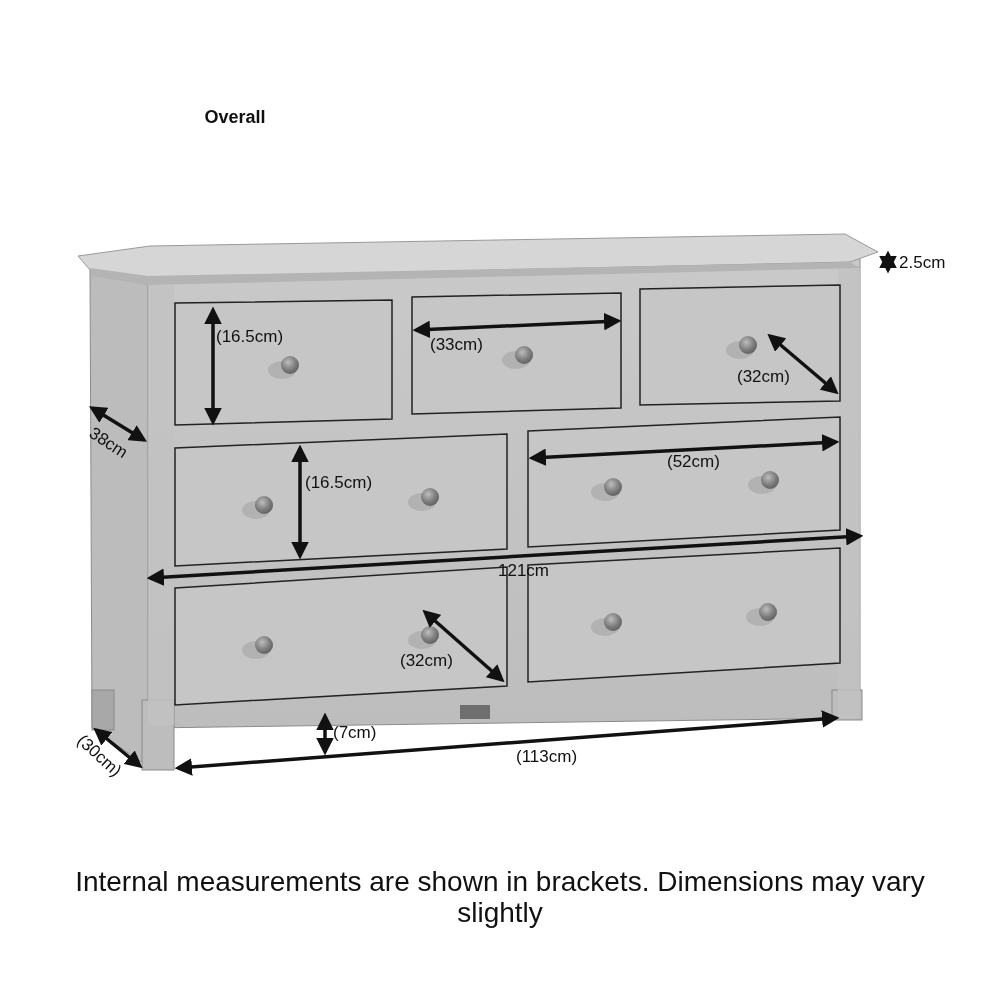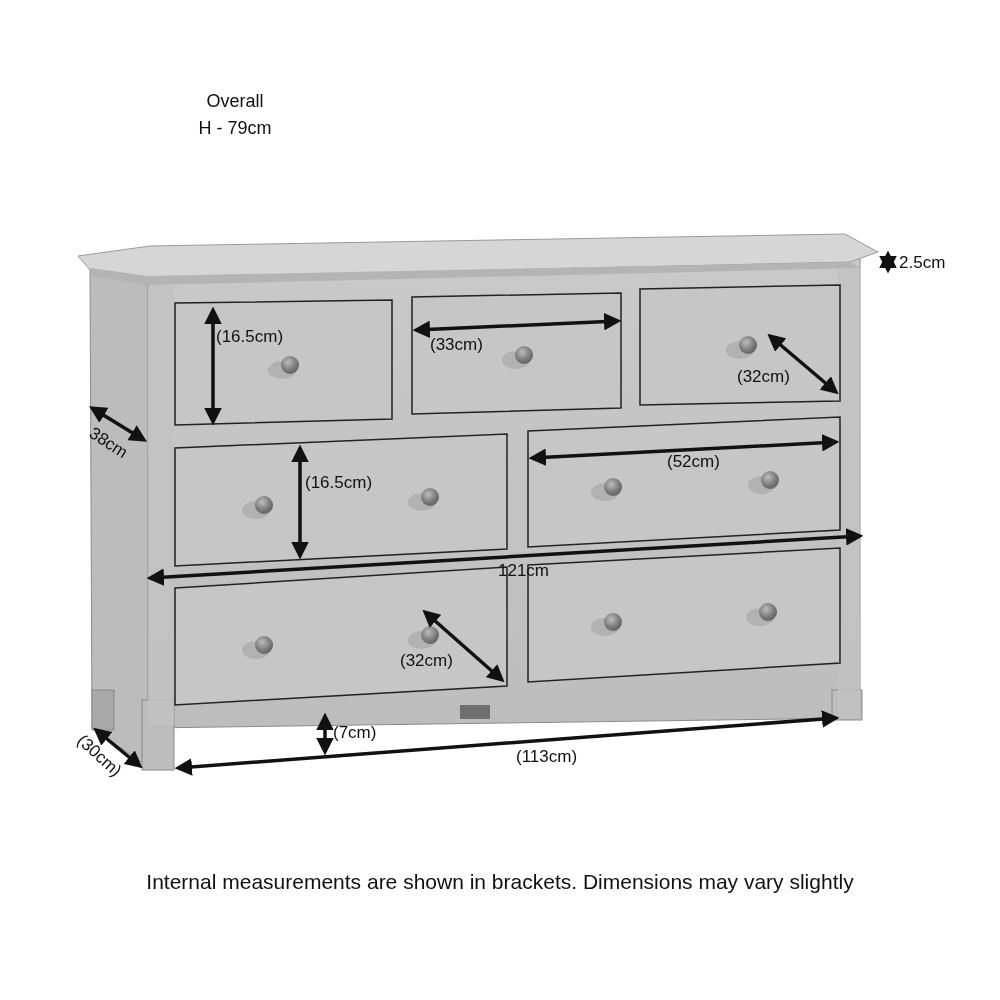--- a/index.html
+++ b/index.html
@@ -1,31 +1,30 @@
 <!DOCTYPE html>
 <html><head>
 <meta charset="utf-8">
 <style>
   html, body { margin: 0; padding: 0; background: #ffffff; }
   body { width: 1000px; height: 1000px; position: relative; overflow: hidden;
          font-family: "Liberation Sans", "DejaVu Sans", sans-serif; color: #111; }
   .overall { position: absolute; left: 160px; top: 88px; width: 150px; text-align: center;
              font-size: 18px; line-height: 27px; color: #111; }
-  .overall div { margin: 0; }
+  .overall div { margin: 16px; font-weight: bold; }
   svg.diagram { position: absolute; left: 0; top: 0; }
   .lbl { font-family: "Liberation Sans", "DejaVu Sans", sans-serif; font-size: 17px; fill: #111; }
   .footer { position: absolute; left: 40px; top: 866px; width: 920px; text-align: center;
-            font-size: 21px; line-height: 31px; color: #111; }
+            font-size: 28px; line-height: 31px; color: #111; }
 </style>
 </head>
 <body>
 
 <div class="overall">
   <div>Overall</div>
-  <div>H - 79cm</div>
 </div>
 
 <svg class="diagram" width="1000" height="1000" viewBox="0 0 1000 1000">
   <defs>
     <marker id="ah" viewBox="0 0 10 10" refX="8" refY="5" markerWidth="5" markerHeight="5" orient="auto-start-reverse">
       <path d="M0,0 L10,5 L0,10 z" fill="#111"></path>
     </marker>
     <linearGradient id="wood" x1="0" y1="0" x2="0" y2="1">
       <stop offset="0" stop-color="#c9c9c9"></stop>
       <stop offset="1" stop-color="#bdbdbd"></stop>

